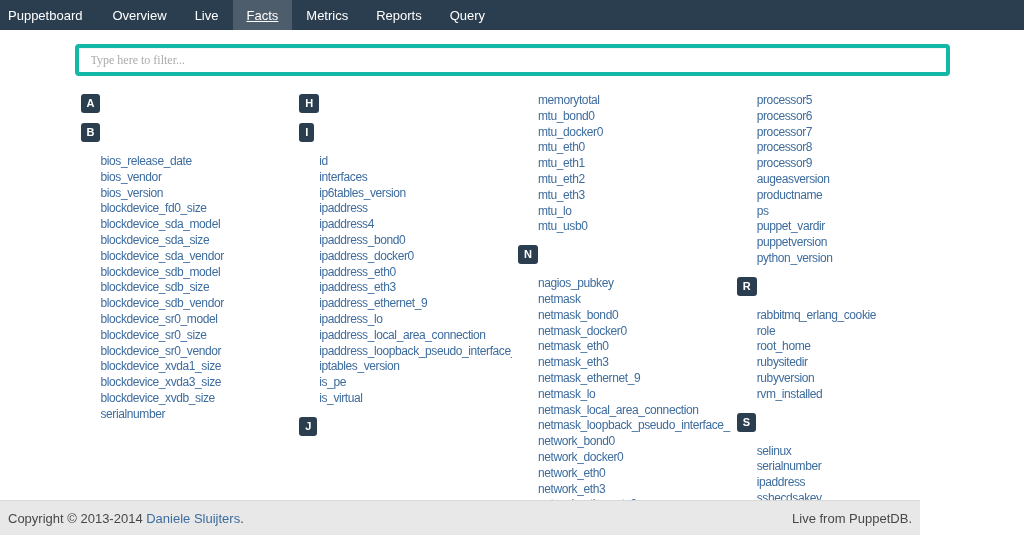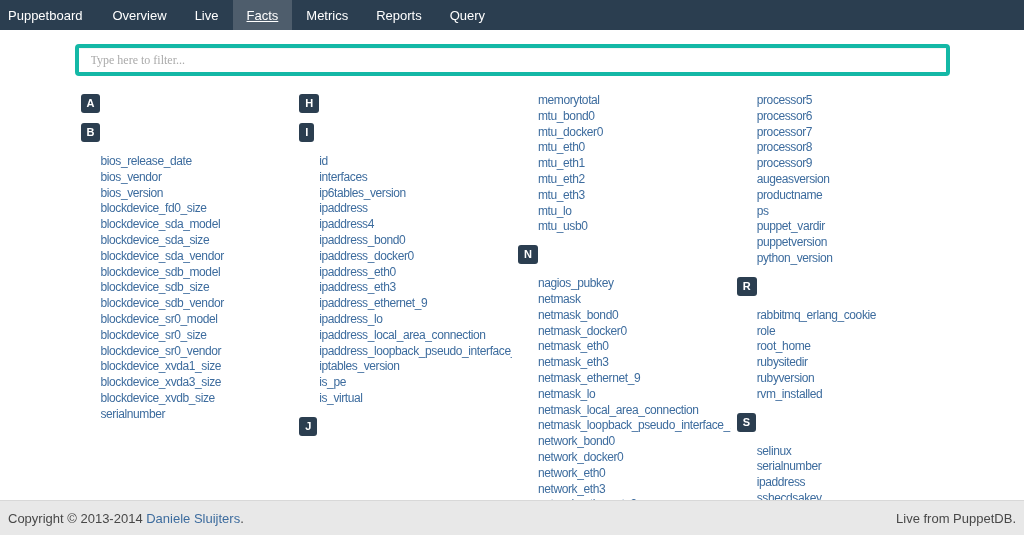--- a/index.html
+++ b/index.html
@@ -82,21 +82,21 @@
     line-height: 15.8px;
     white-space: nowrap;
     overflow: hidden;
   }
   .fact-block li a { color: #3d6c9e; text-decoration: none; }
 
   
   .footer {
     position: absolute;
     left: 0; bottom: 0;
-    width: 1024px;
+    width: 920px;
     height: 35px;
     background: #e8e8e8;
     border-top: 1px solid #d8d8d8;
     display: flex;
     align-items: center;
     justify-content: space-between;
     padding: 0 8px;
     font-size: 13px;
     color: #484848;
   }

